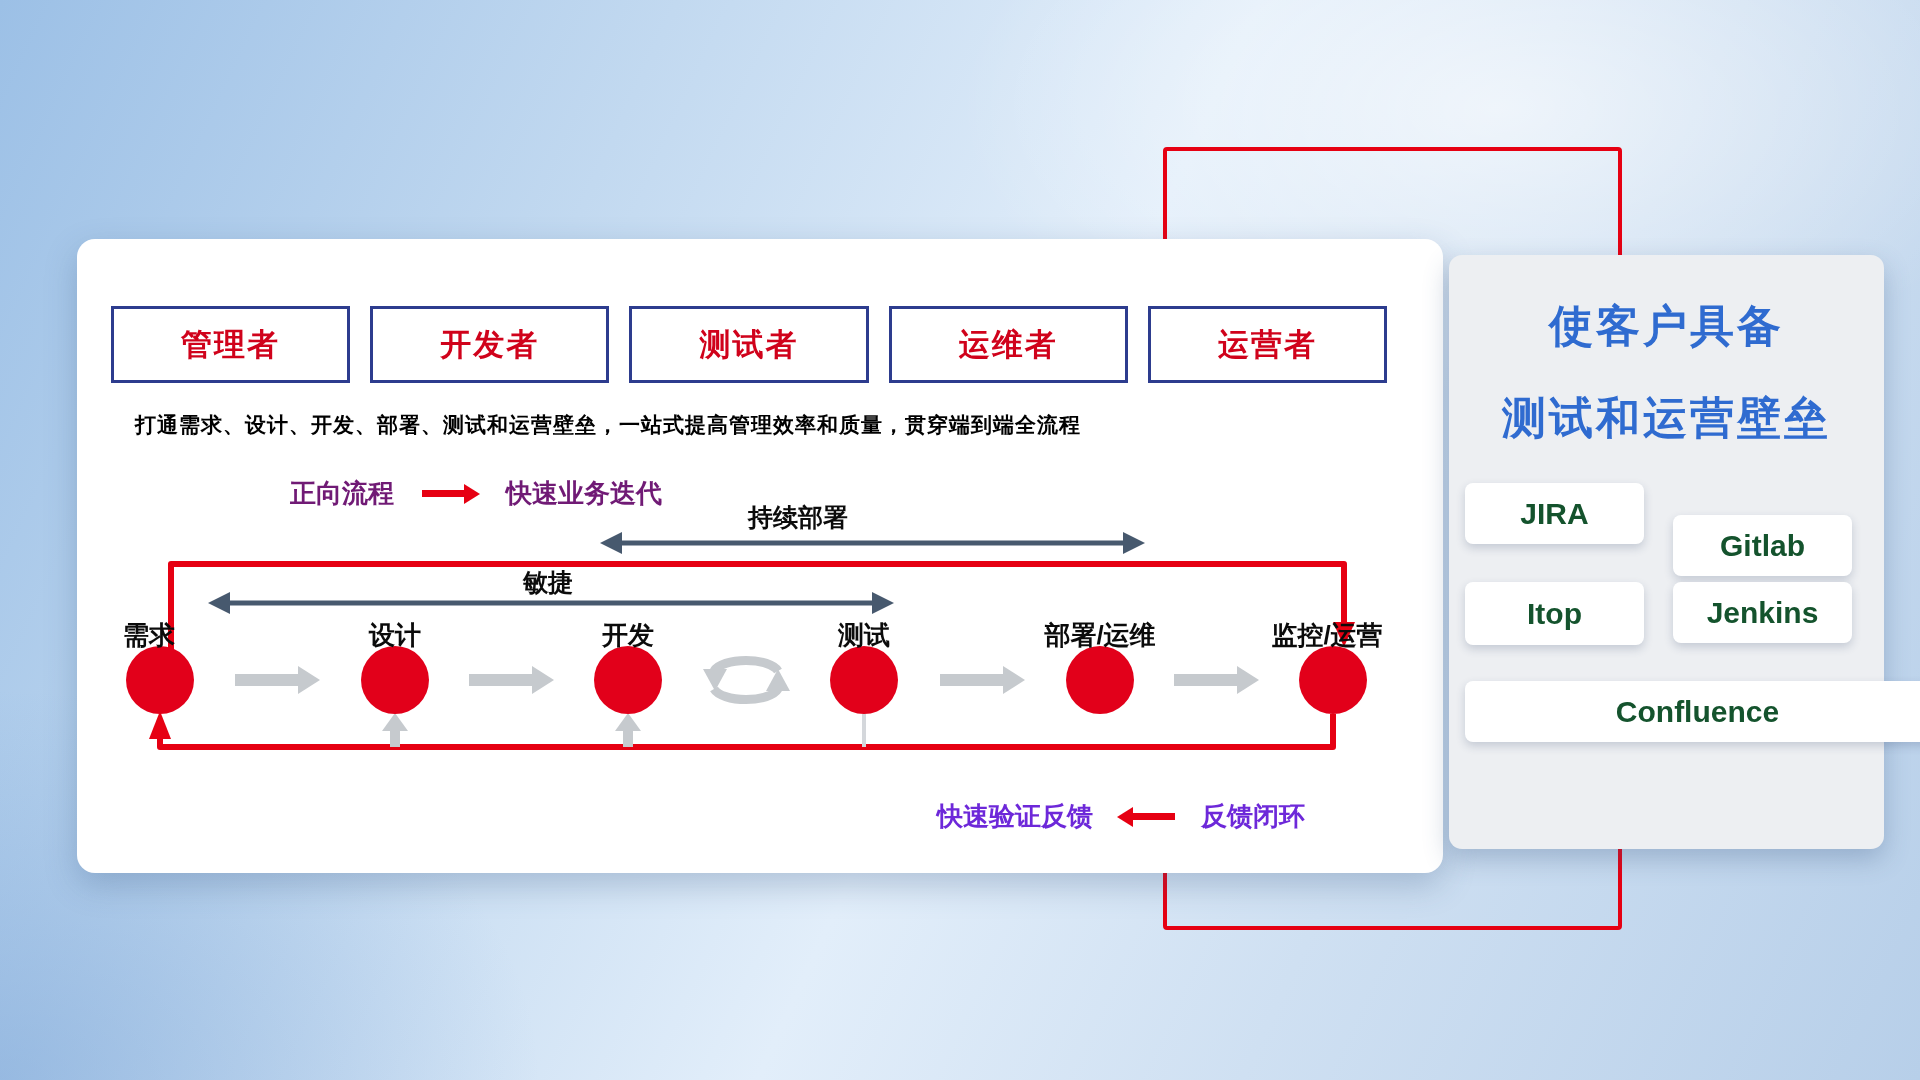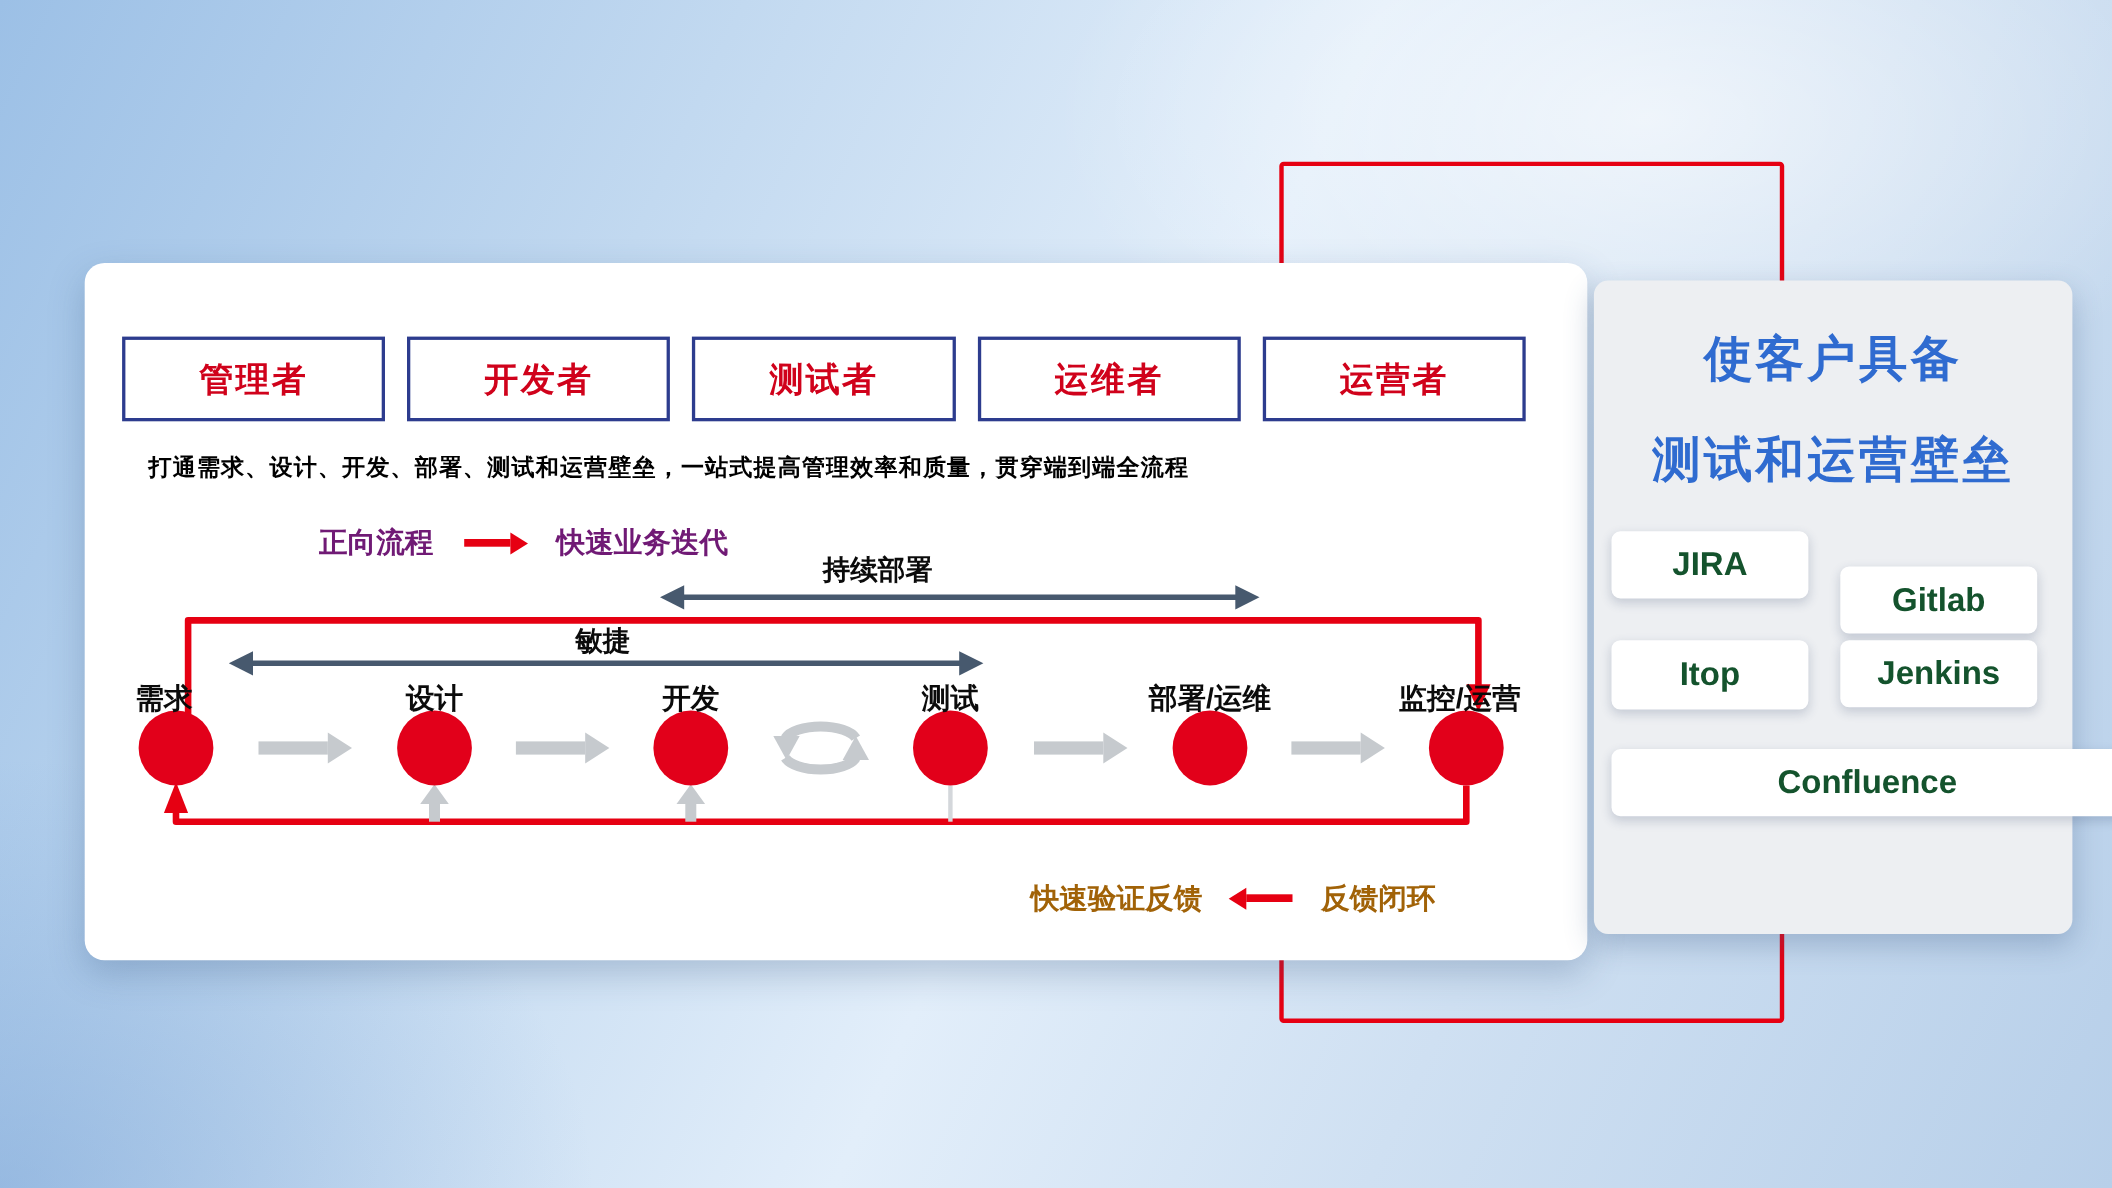--- a/index.html
+++ b/index.html
@@ -46,21 +46,21 @@
   }
 
   .legend-forward {
     position:absolute; left:213px; top:237px;
     display:flex; align-items:center; gap:28px;
     font-size:26px; font-weight:700; color:#701a75;
   }
   .legend-feedback {
     position:absolute; left:860px; top:560px;
     display:flex; align-items:center; gap:26px;
-    font-size:26px; font-weight:700; color:#a16207;
+    font-size:26px; font-weight:700; color:#6d28d9;
   }
   .arrow-icon-right { position:relative; display:inline-block; width:42px; height:7px; background:#e60012; margin-right:14px; }
   .arrow-icon-right::after {
     content:""; position:absolute; left:100%; top:50%; transform:translateY(-50%);
     border-left:16px solid #e60012; border-top:10px solid transparent; border-bottom:10px solid transparent;
   }
   .arrow-icon-left { position:relative; display:inline-block; width:42px; height:7px; background:#e60012; margin-left:14px; }
   .arrow-icon-left::before {
     content:""; position:absolute; right:100%; top:50%; transform:translateY(-50%);
     border-right:16px solid #e60012; border-top:10px solid transparent; border-bottom:10px solid transparent;

